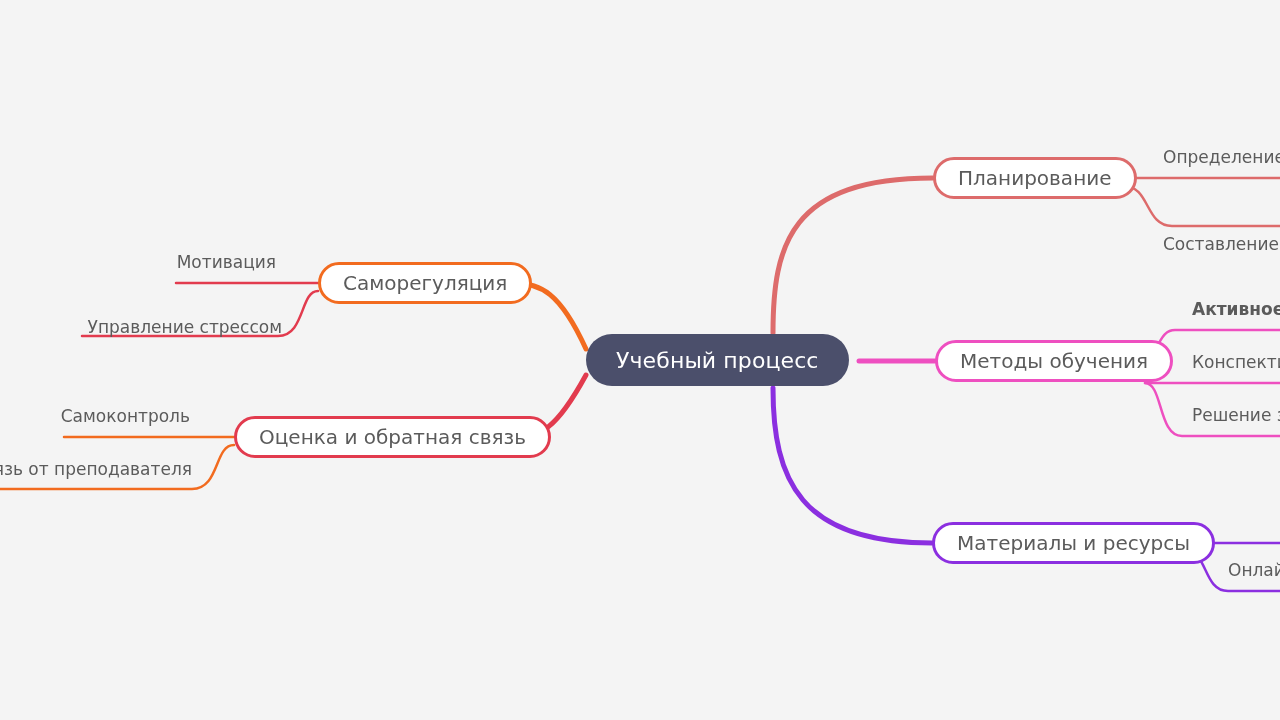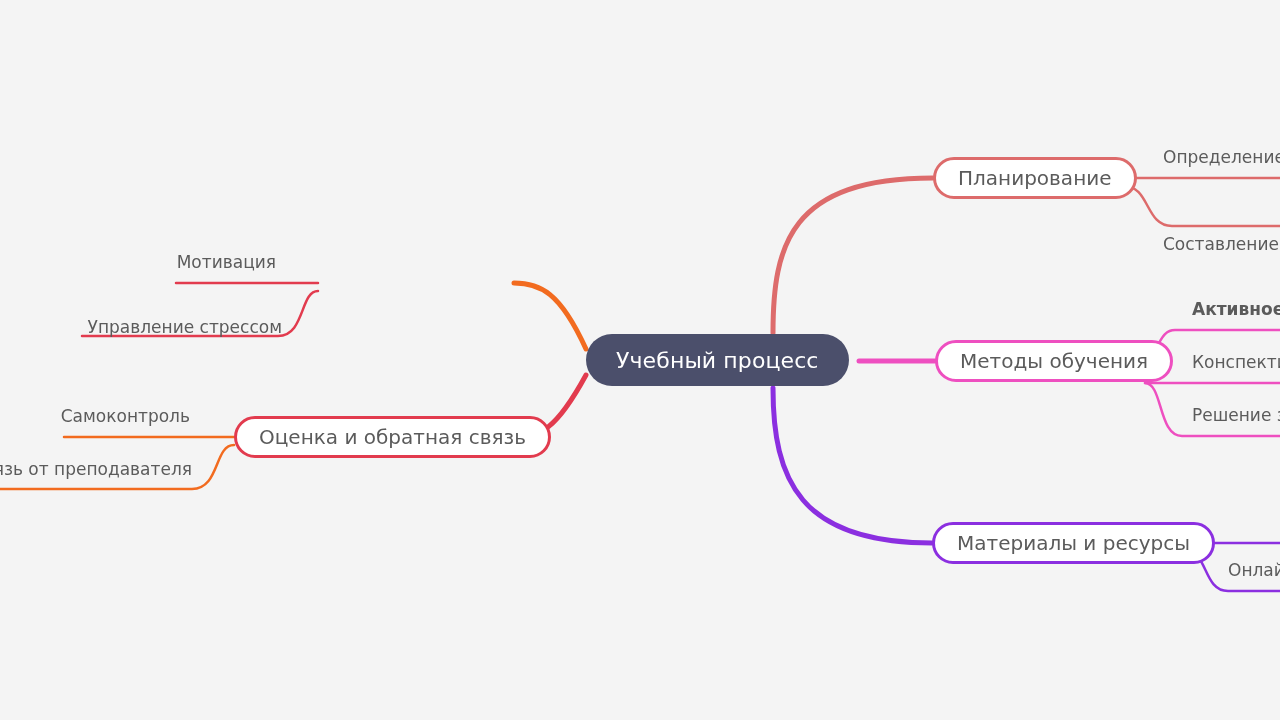--- a/index.html
+++ b/index.html
@@ -109,20 +109,23 @@
   </div>
 
   <div class="node node-branch" style="left:935px; top:340px; border-color:#ee4fc0;">
     <span>Методы обучения</span>
   </div>
 
   <div class="node node-branch" style="left:932px; top:522px; border-color:#8b2fe0;">
     <span>Материалы и ресурсы</span>
   </div>
 
+  <div class="node node-branch" style="left:318px; top:262px; border-color:#f26b1f;">
+    <span>Саморегуляция</span>
+  </div>
 
   <div class="node node-branch" style="left:234px; top:416px; border-color:#e23b4e;">
     <span>Оценка и обратная связь</span>
   </div>
 
   <div class="leaf leaf-right" style="left:1163px; top:149px;">
     <span>Определение</span>
   </div>
 
   <div class="leaf leaf-right" style="left:1163px; top:197px;margin-top:39px;">

